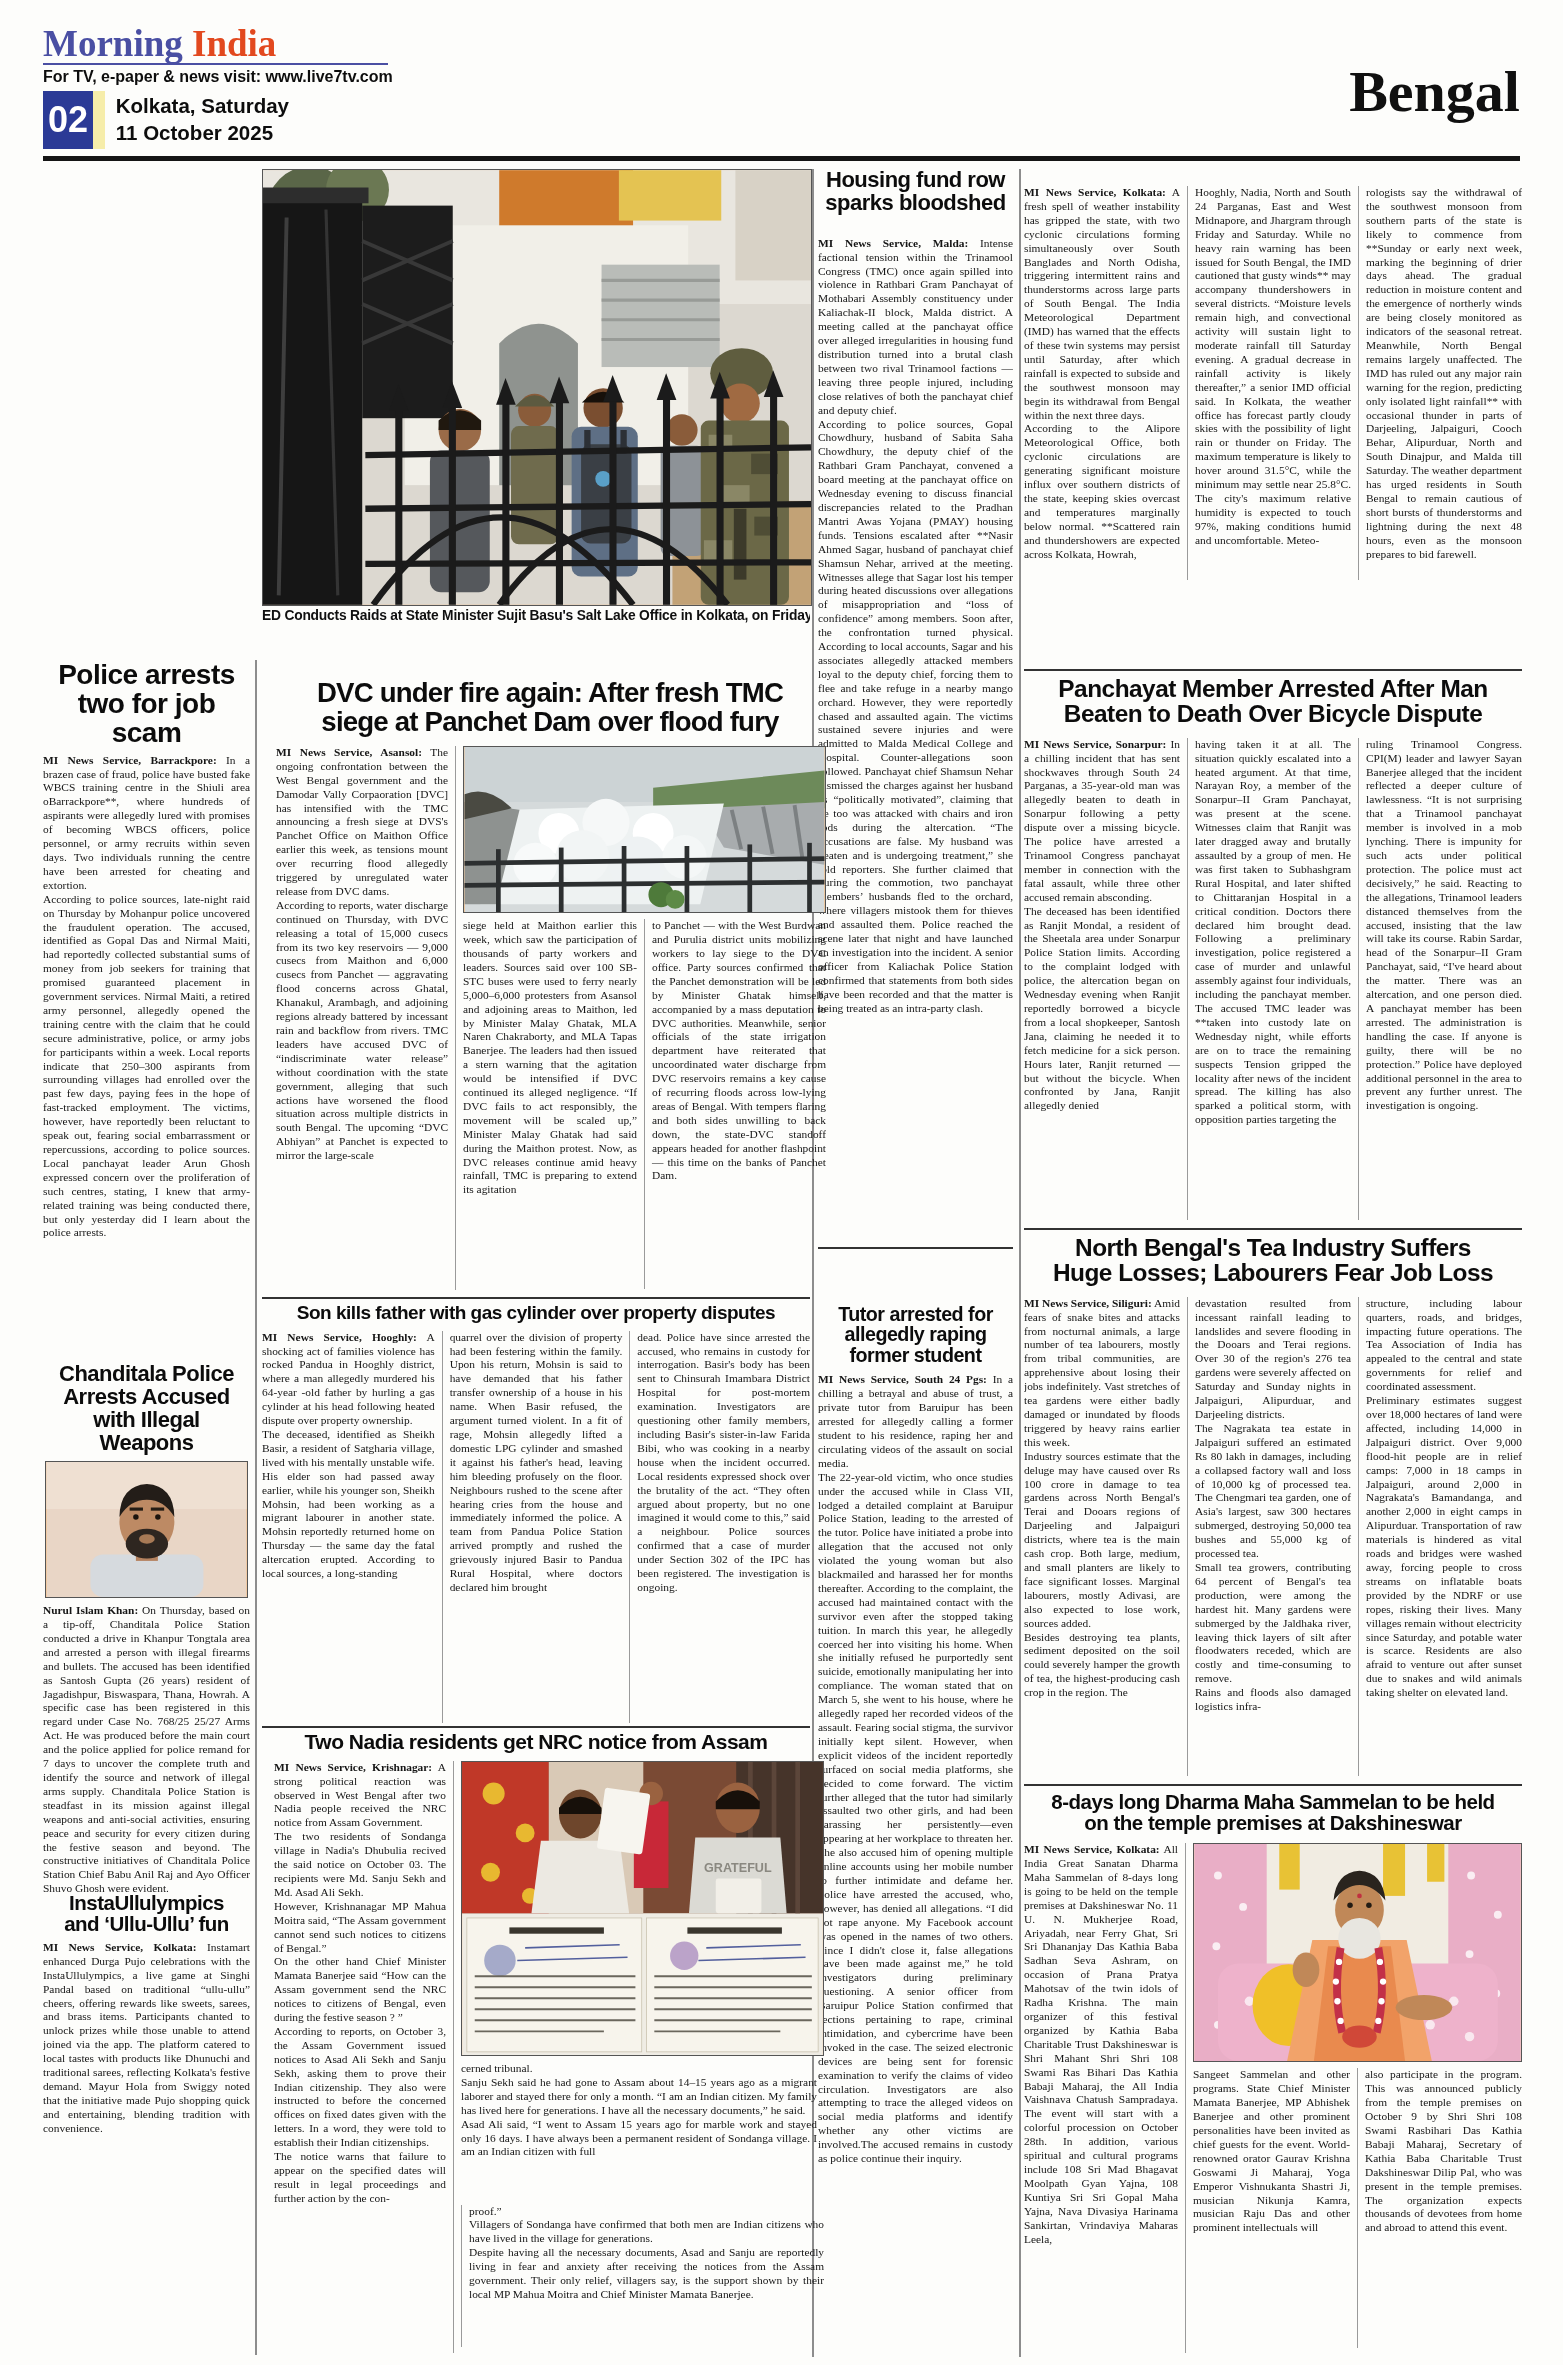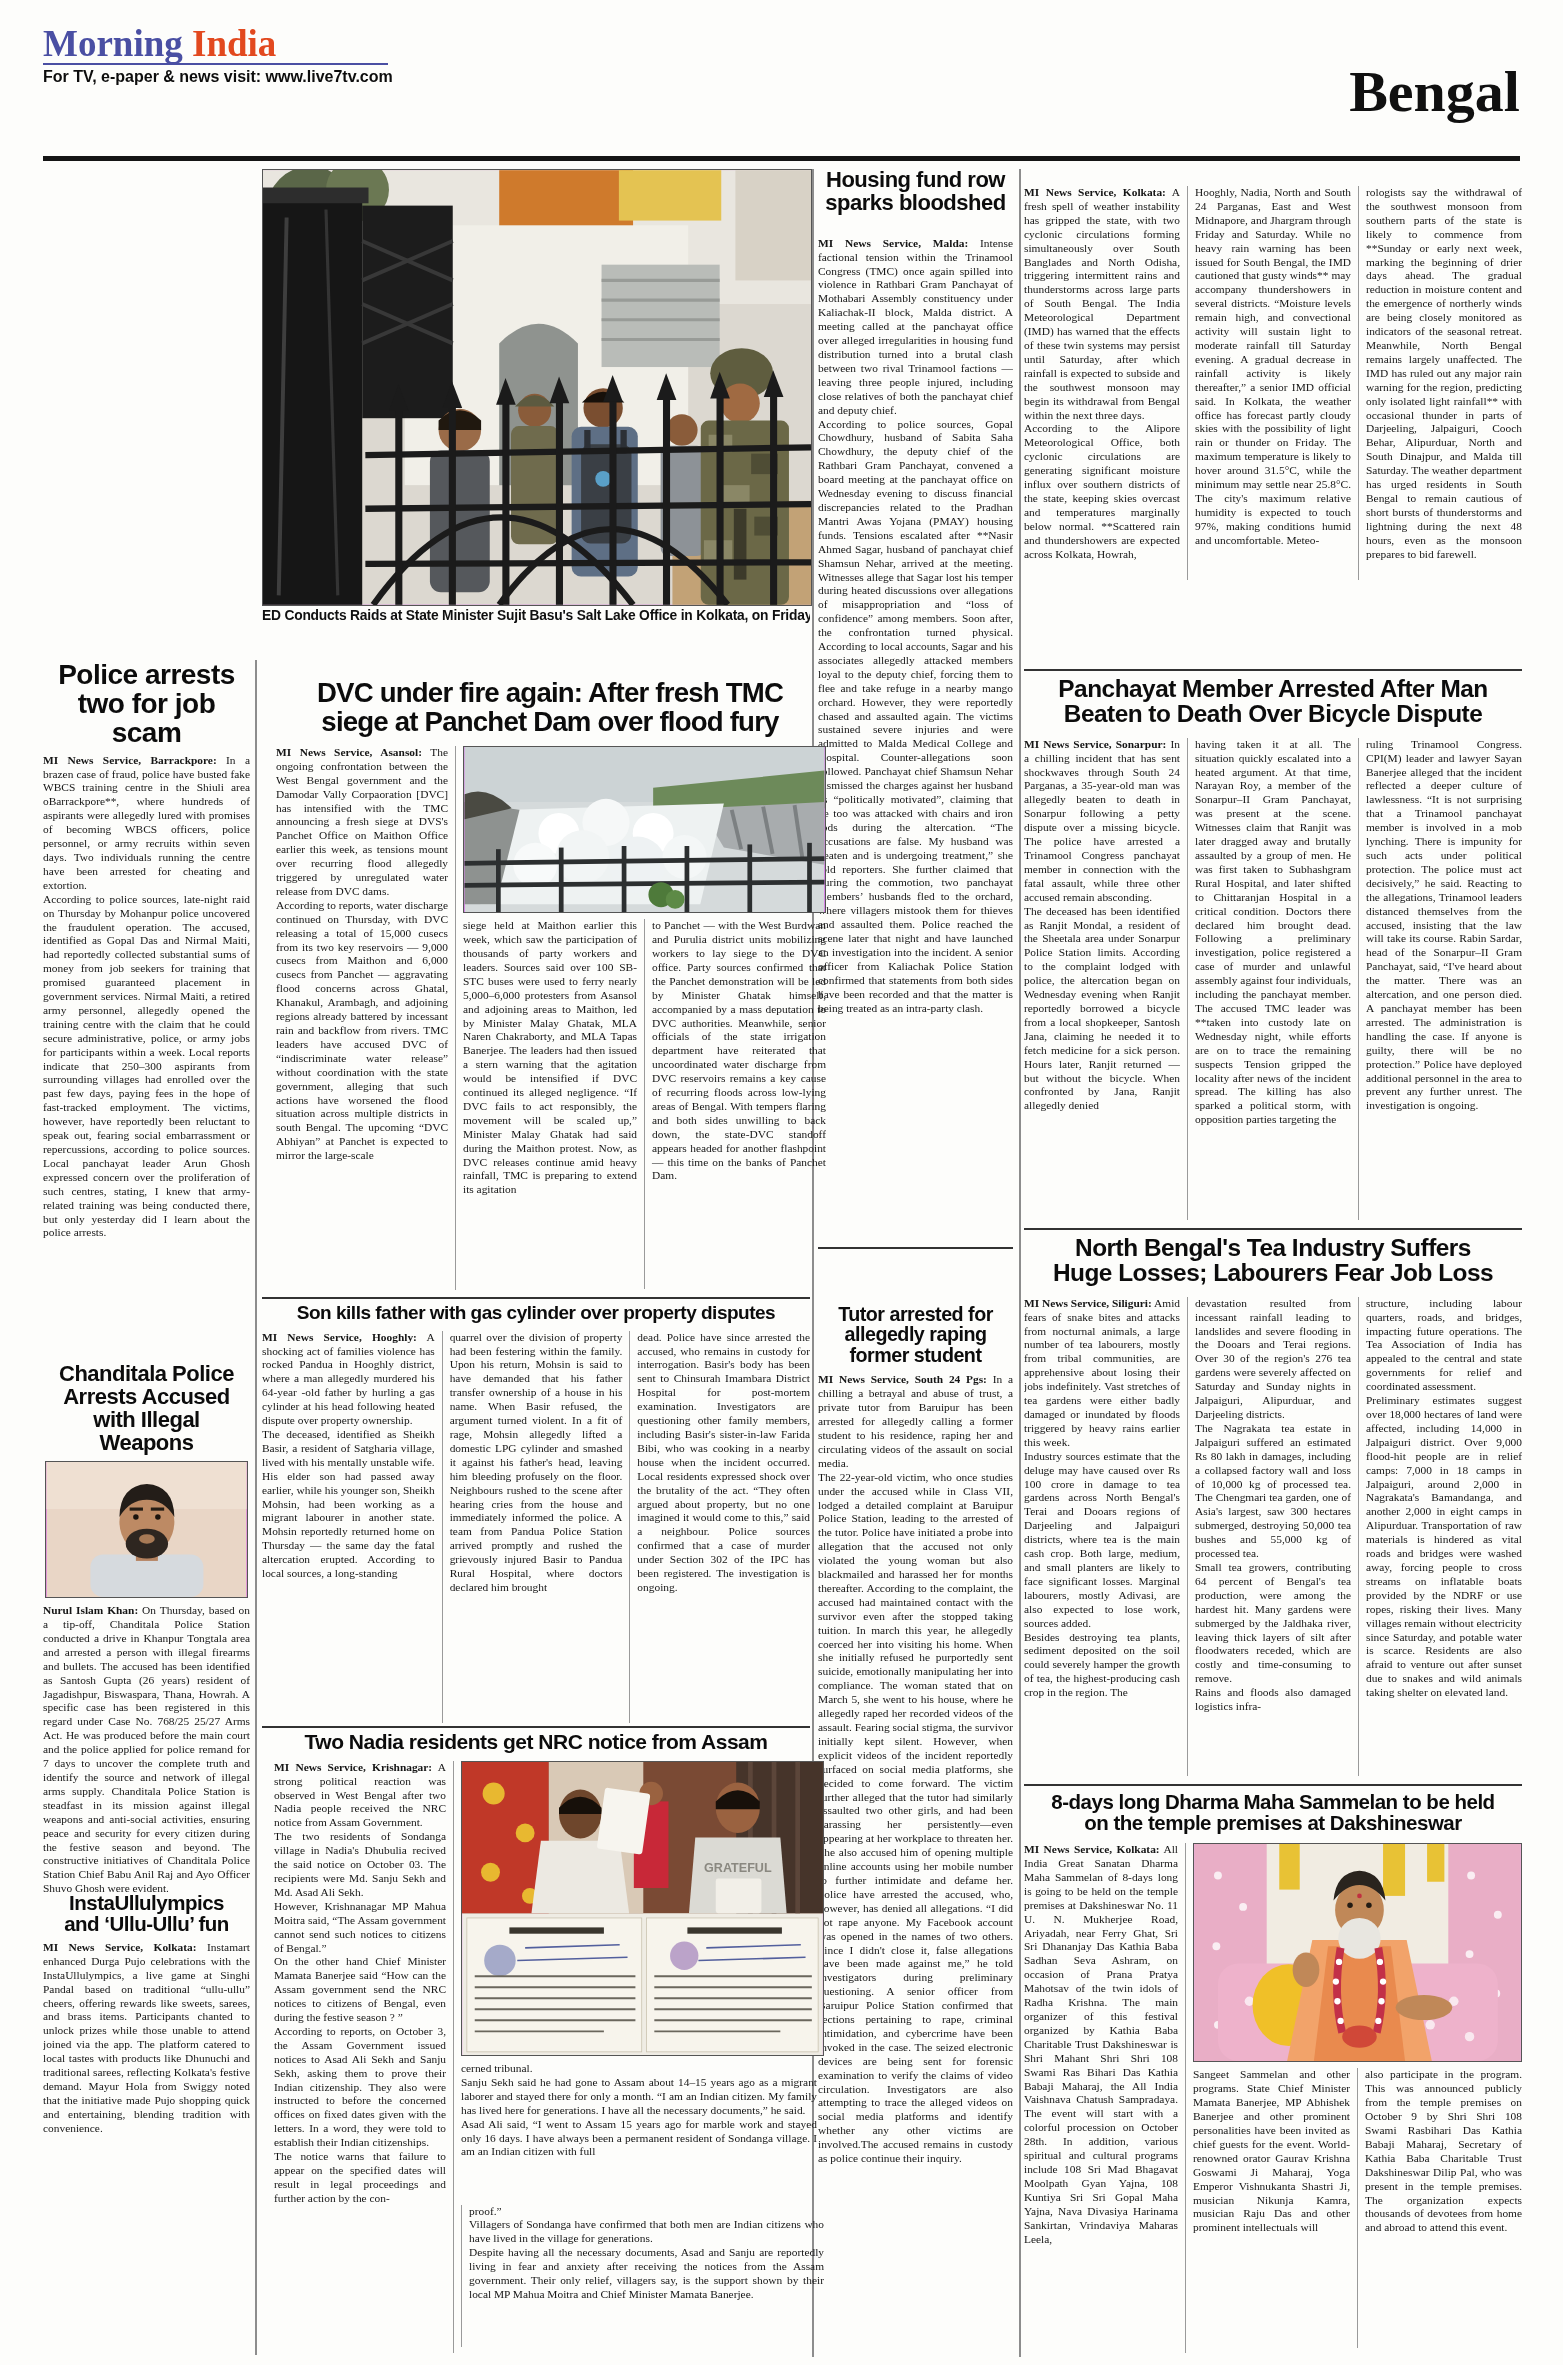--- a/index.html
+++ b/index.html
@@ -12,21 +12,21 @@
           text-align:justify; color:#151515; overflow:hidden; }
   .bodytext { white-space:pre-line; }
   .byline { font-weight:bold; }
   .cols { display:flex; }
   .col { flex:1; padding:0 7px; overflow:hidden; }
   .col:first-child { padding-left:0; }
   .col:last-child { padding-right:0; }
   .col + .col { border-left:0.8px solid #9a9a9a; }
   .vrule { position:absolute; width:1.6px; background:#8d8d8d; }
   .hrule { position:absolute; background:#151515; }
-  .photo { border:0.8px solid #555; background:#d946ef; overflow:hidden; }
+  .photo { border:0.8px solid #555; background:#fdba74; overflow:hidden; }
   .caption { font-family:"Liberation Sans",sans-serif; font-weight:bold; font-size:13.8px;
              color:#101010; white-space:nowrap; overflow:hidden; letter-spacing:-0.2px; }
   
   #masthead-word1 { color:#4a4fa3; } #masthead-word2 { color:#e2491f; }
   #masthead-line { width:345px; height:2.4px; background:#4a4fa3; margin-top:0.8px; }
   #masthead-title { font-family:"Liberation Serif",serif; font-weight:bold; font-size:37px; line-height:1.0; }
   #tagline { font-family:"Liberation Sans",sans-serif; font-weight:bold; font-size:16px; margin-top:3.2px; color:#0d0d0d; }
   #issue-row { display:flex; align-items:stretch; margin-top:4.7px; height:58px; }
   #page-number { width:50px; background:#2b3a96; color:#fff; font-family:"Liberation Sans",sans-serif;
                  font-weight:bold; font-size:36px; display:flex; align-items:center; justify-content:center; }
@@ -41,20 +41,28 @@
 
 <div id="page">
 
   <div class="abs" style="left:43px; top:25px; width:1477px; height:131px;">
     <div id="masthead-title">
       <span id="masthead-word1">Morning</span>
       <span id="masthead-word2">India</span>
     </div>
     <div id="masthead-line"></div>
     <div id="tagline">For TV, e-paper &amp; news visit: www.live7tv.com</div>
+    <div id="issue-row">
+      <div id="page-number">02</div>
+      <div id="yellow-stripe"></div>
+      <div id="date-block">
+        <span>Kolkata, Saturday</span>
+        <span>11 October 2025</span>
+      </div>
+    </div>
     <div id="section-title">Bengal</div>
   </div>
   <div class="hrule" style="left:43px; top:156px; width:1477px; height:4.7px;"></div>
 
   <div class="vrule" style="left:255px; top:660px; height:1695px;"></div>
   <div class="vrule" style="left:812px; top:169px; height:2188px;"></div>
   <div class="vrule" style="left:1019px; top:169px; height:2188px;"></div>
 
   <div class="abs photo" style="left:262px; top:169px; width:548px; height:435px;">
     <svg width="548" height="435" viewBox="0 0 696 552" xmlns="http://www.w3.org/2000/svg">

